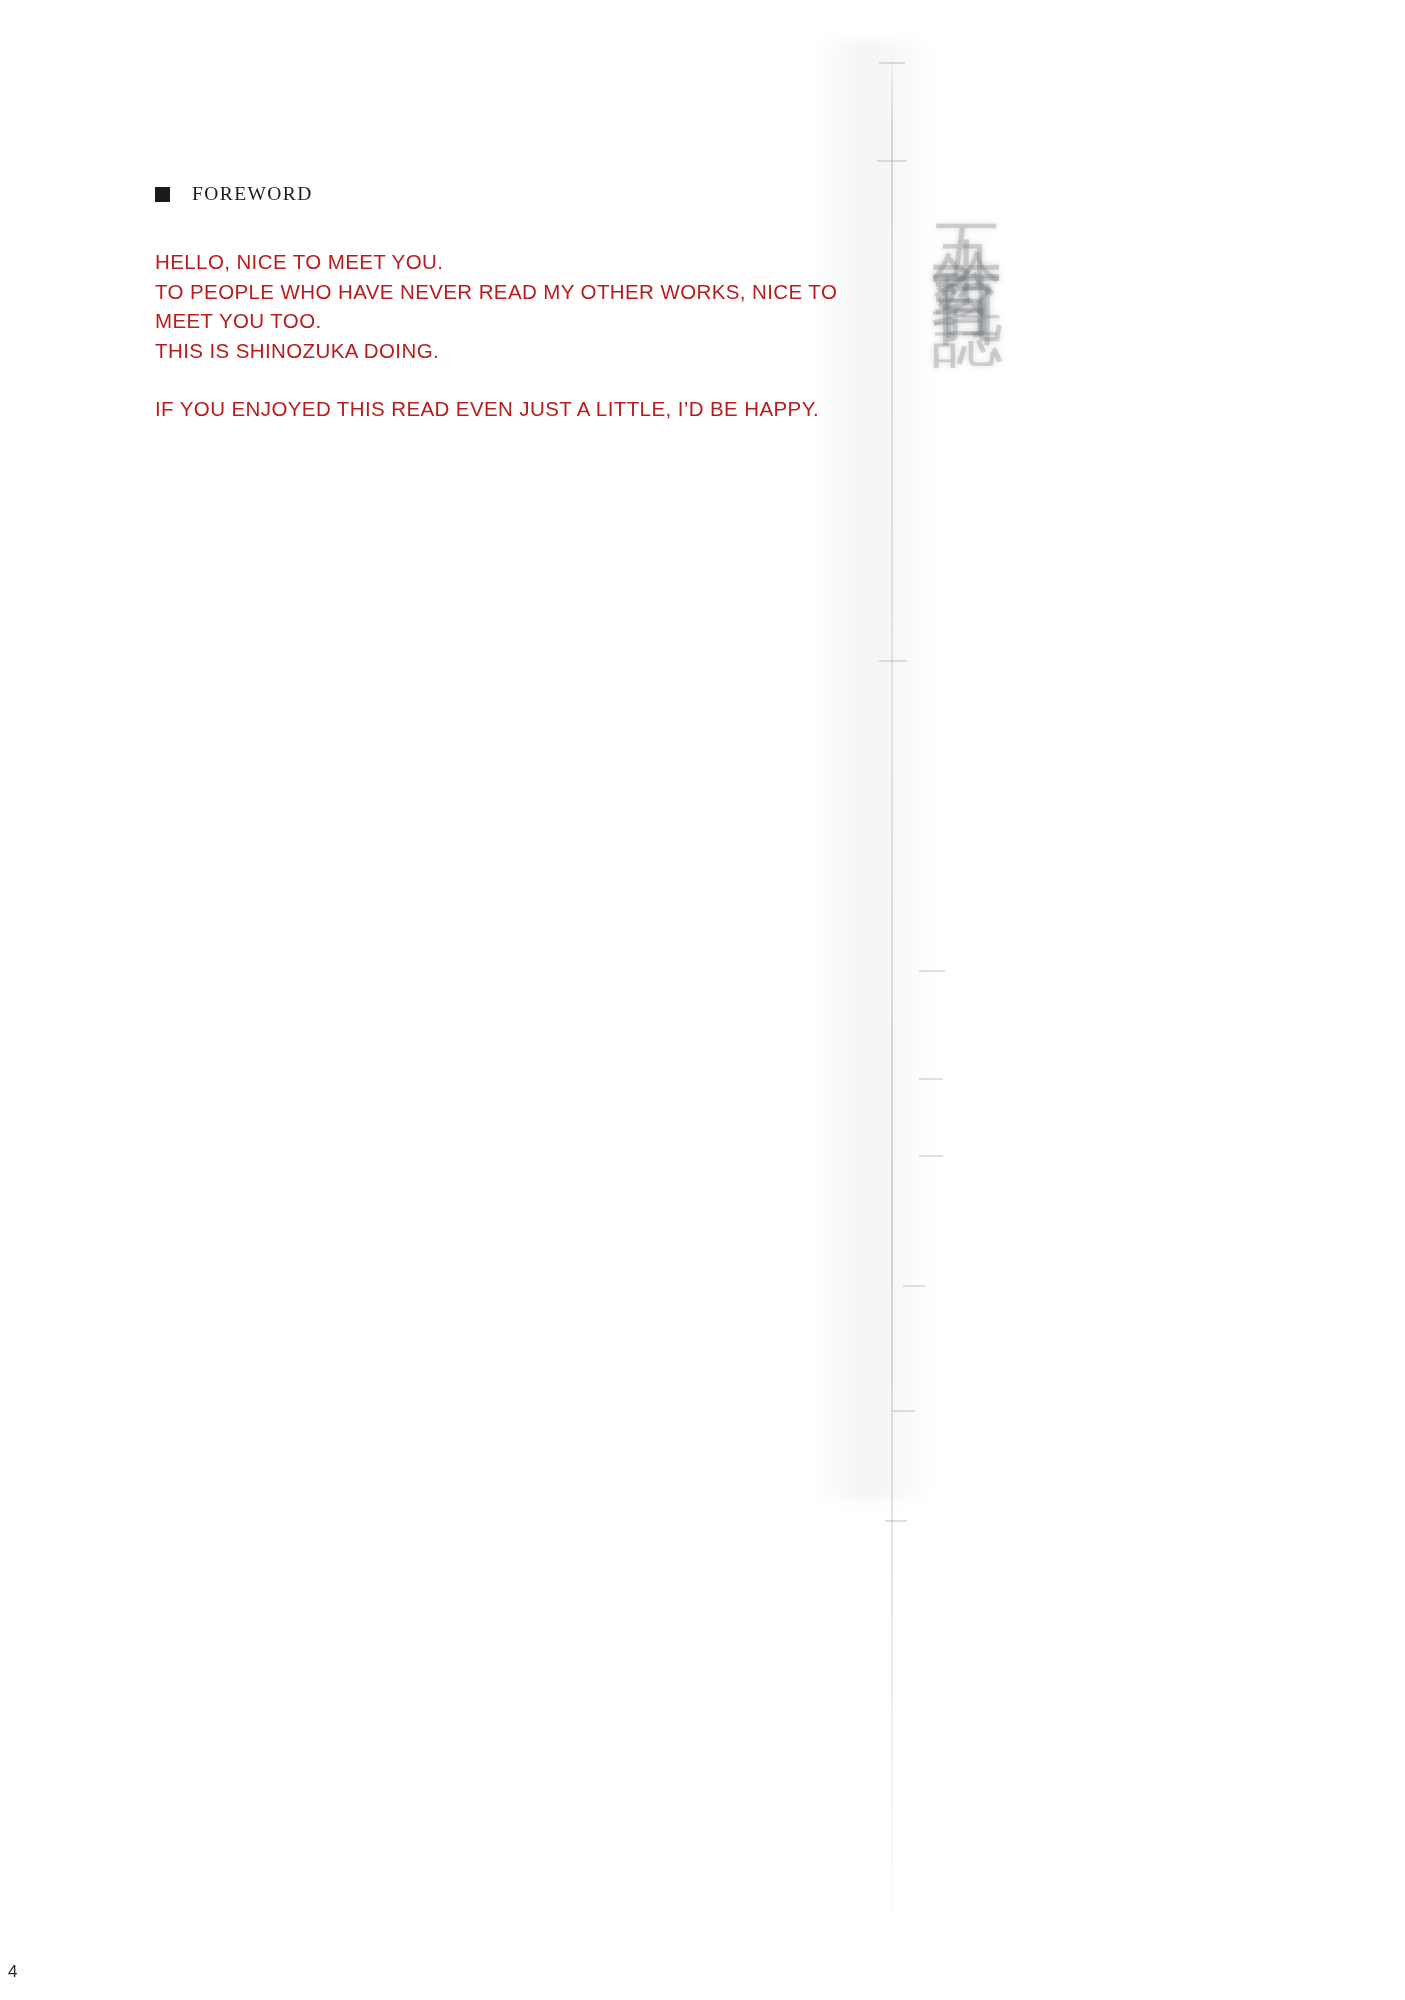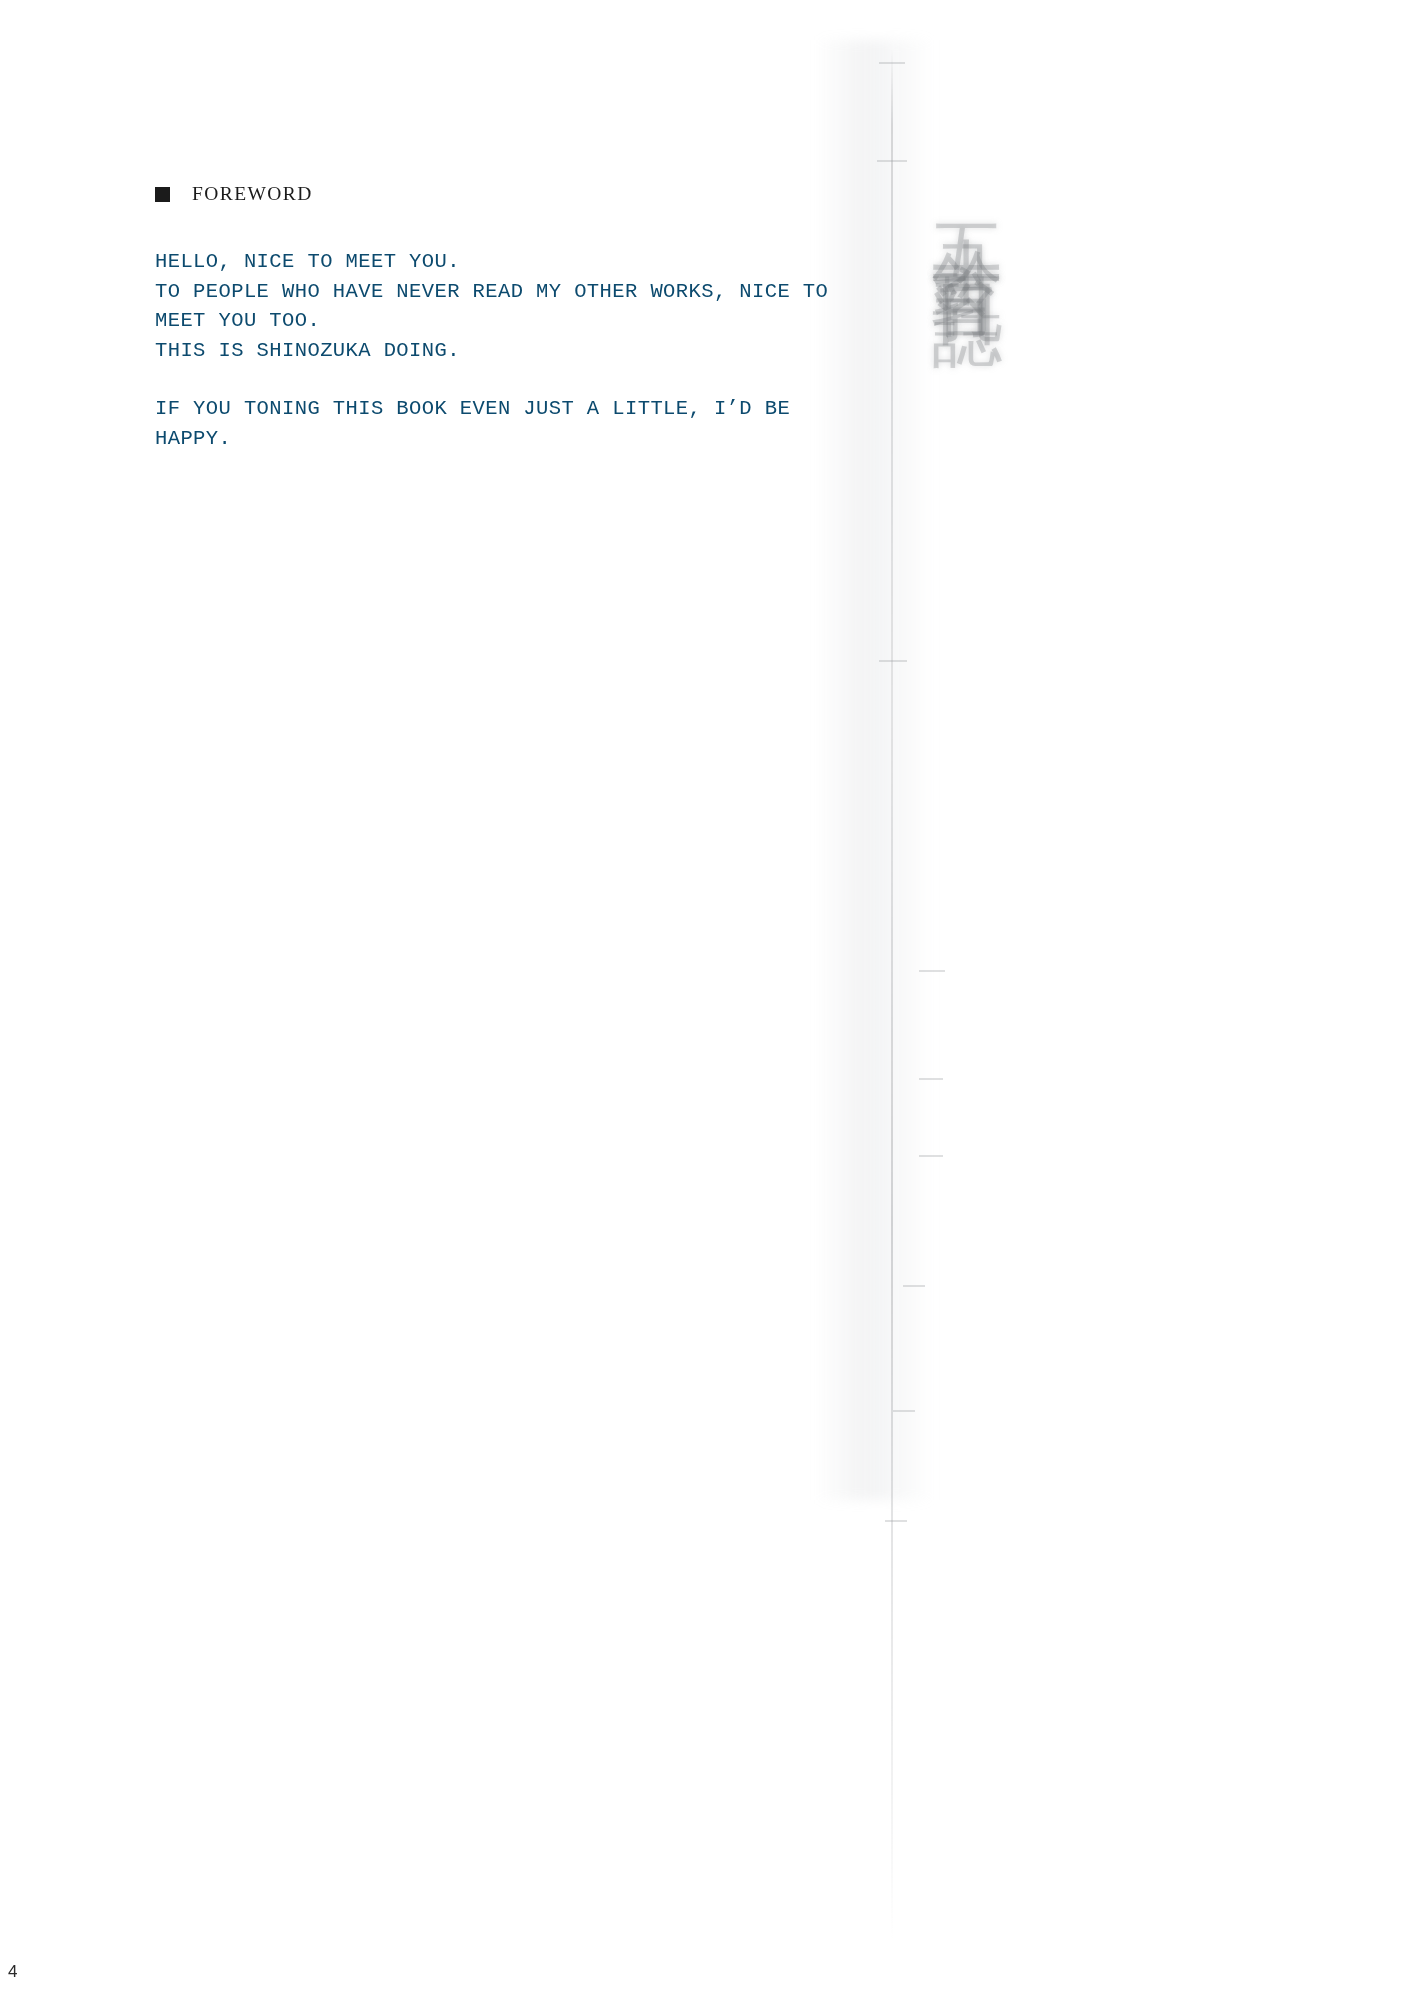--- a/index.html
+++ b/index.html
@@ -41,22 +41,22 @@
 
   
   .body-text {
     position: absolute;
     left: 155px;
     top: 247px;
     width: 700px;
     font-size: 20.5px;
     line-height: 29.5px;
     letter-spacing: 0.4px;
-    color: #0c4a6e;
-    font-family: Liberation Mono, monospace;
+    color: #b91c1c;
+    font-family: Liberation Sans, sans-serif;
   }
   .body-text p {
     margin: 0;
   }
   .body-text p.spacer-before {
     margin-top: 29px;
   }
 
   
   .vertical-title {
@@ -142,18 +142,18 @@
 
   <div class="foreword-heading">
     <span class="heading-bullet"></span>
     <span class="heading-label">FOREWORD</span>
   </div>
 
   <div class="body-text">
     <p>HELLO, NICE TO MEET YOU.</p>
     <p>TO PEOPLE WHO HAVE NEVER READ MY OTHER WORKS, NICE TO MEET YOU TOO.</p>
     <p>THIS IS SHINOZUKA DOING.</p>
-    <p class="spacer-before">IF YOU TONING THIS BOOK EVEN JUST A LITTLE, I’D BE HAPPY.</p>
+    <p class="spacer-before">IF YOU ENJOYED THIS READ EVEN JUST A LITTLE, I’D BE HAPPY.</p>
   </div>
 
   <div class="page-number">4</div>
 
 </div>
 
 </body></html>

